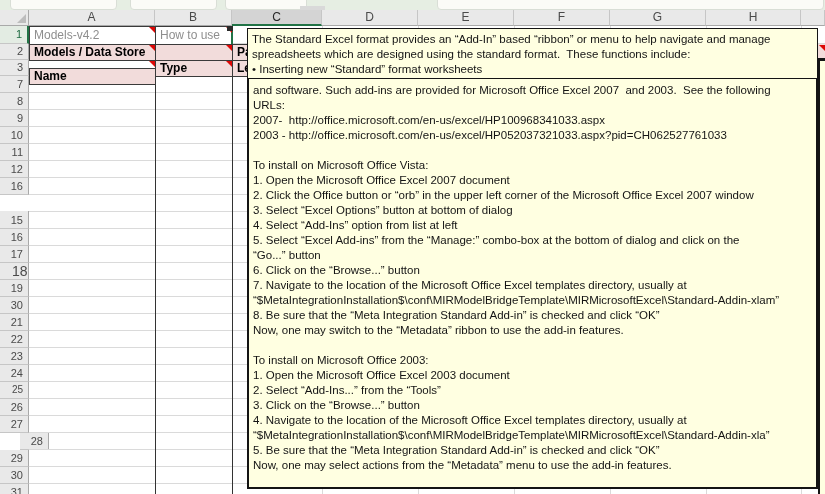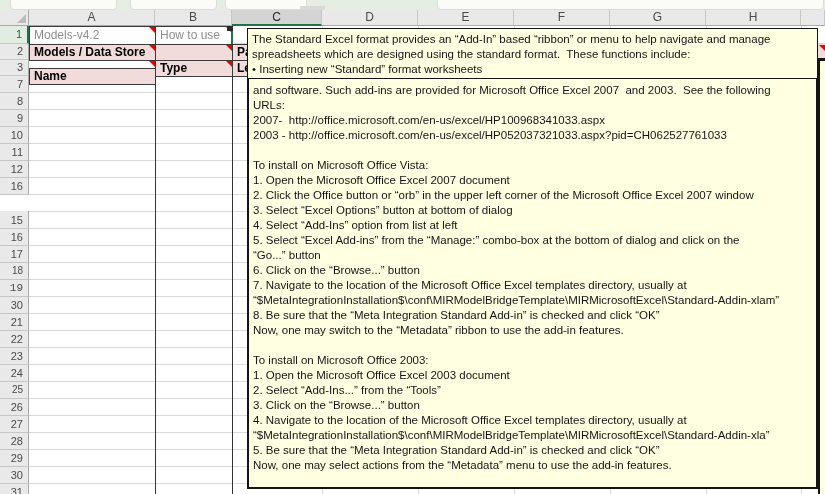--- a/index.html
+++ b/index.html
@@ -161,41 +161,41 @@
     <div class="rowhead" style="top: 178px; height: 17px; line-height: 16px; font-size: 11px;">16</div>
     <div class="hgrid" style="top: 194px;"></div>
     <div class="rowhead" style="top: 211px; height: 17px; line-height: 16px; font-size: 10px;">14</div>
     <div class="hgrid" style="top: 211px;"></div>
     <div class="rowhead" style="top: 212px; height: 17px; line-height: 16px; font-size: 11px;">15</div>
     <div class="hgrid" style="top: 228px;"></div>
     <div class="rowhead" style="top: 229px; height: 17px; line-height: 16px; font-size: 11px;">16</div>
     <div class="hgrid" style="top: 245px;"></div>
     <div class="rowhead" style="top: 246px; height: 17px; line-height: 16px; font-size: 11px;">17</div>
     <div class="hgrid" style="top: 262px;"></div>
-    <div class="rowhead" style="top: 263px; height: 17px; line-height: 16px; font-size: 10px; padding-left: 12px;">18</div>
+    <div class="rowhead" style="top: 263px; height: 17px; line-height: 16px; font-size: 14px; padding-left: 12px;">18</div>
     <div class="hgrid" style="top: 279px;"></div>
-    <div class="rowhead" style="top: 280px; height: 17px; line-height: 16px; font-size: 11px; font-family: Liberation Mono, monospace;">19</div>
+    <div class="rowhead" style="top: 280px; height: 17px; line-height: 16px; font-size: 11px;">19</div>
     <div class="hgrid" style="top: 296px;"></div>
     <div class="rowhead" style="top: 297px; height: 17px; line-height: 16px; font-size: 11px;">30</div>
     <div class="hgrid" style="top: 313px;"></div>
     <div class="rowhead" style="top: 314px; height: 17px; line-height: 16px; font-size: 11px;">21</div>
     <div class="hgrid" style="top: 330px;"></div>
     <div class="rowhead" style="top: 331px; height: 17px; line-height: 16px; font-size: 11px;">22</div>
     <div class="hgrid" style="top: 347px;"></div>
     <div class="rowhead" style="top: 348px; height: 17px; line-height: 16px; font-size: 11px;">23</div>
     <div class="hgrid" style="top: 364px;"></div>
     <div class="rowhead" style="top: 365px; height: 17px; line-height: 16px; font-size: 11px;">24</div>
     <div class="hgrid" style="top: 381px;"></div>
     <div class="rowhead" style="top: 382px; height: 17px; line-height: 16px; font-size: 10px;">25</div>
     <div class="hgrid" style="top: 398px;"></div>
     <div class="rowhead" style="top: 399px; height: 17px; line-height: 16px; font-size: 11px;">26</div>
     <div class="hgrid" style="top: 415px;"></div>
     <div class="rowhead" style="top: 416px; height: 17px; line-height: 16px; font-size: 11px;">27</div>
     <div class="hgrid" style="top: 432px;"></div>
-    <div class="rowhead" style="top: 433px; height: 17px; line-height: 16px; font-size: 11px;">28</div>
+    <div class="rowhead" style="top: 433px; height: 17px; line-height: 16px; font-size: 11px; margin-left: 20px;">28</div>
     <div class="hgrid" style="top: 449px;"></div>
     <div class="rowhead" style="top: 450px; height: 17px; line-height: 16px; font-size: 11px;">29</div>
     <div class="hgrid" style="top: 466px;"></div>
     <div class="rowhead" style="top: 467px; height: 17px; line-height: 16px; font-size: 11px;">30</div>
     <div class="hgrid" style="top: 483px;"></div>
     <div class="rowhead" style="top: 484px; height: 17px; line-height: 16px; font-size: 11px;">31</div>
     <div class="vgrid" style="left: 322px;"></div>
     <div class="vgrid" style="left: 418px;"></div>
     <div class="vgrid" style="left: 514px;"></div>
     <div class="vgrid" style="left: 610px;"></div>

